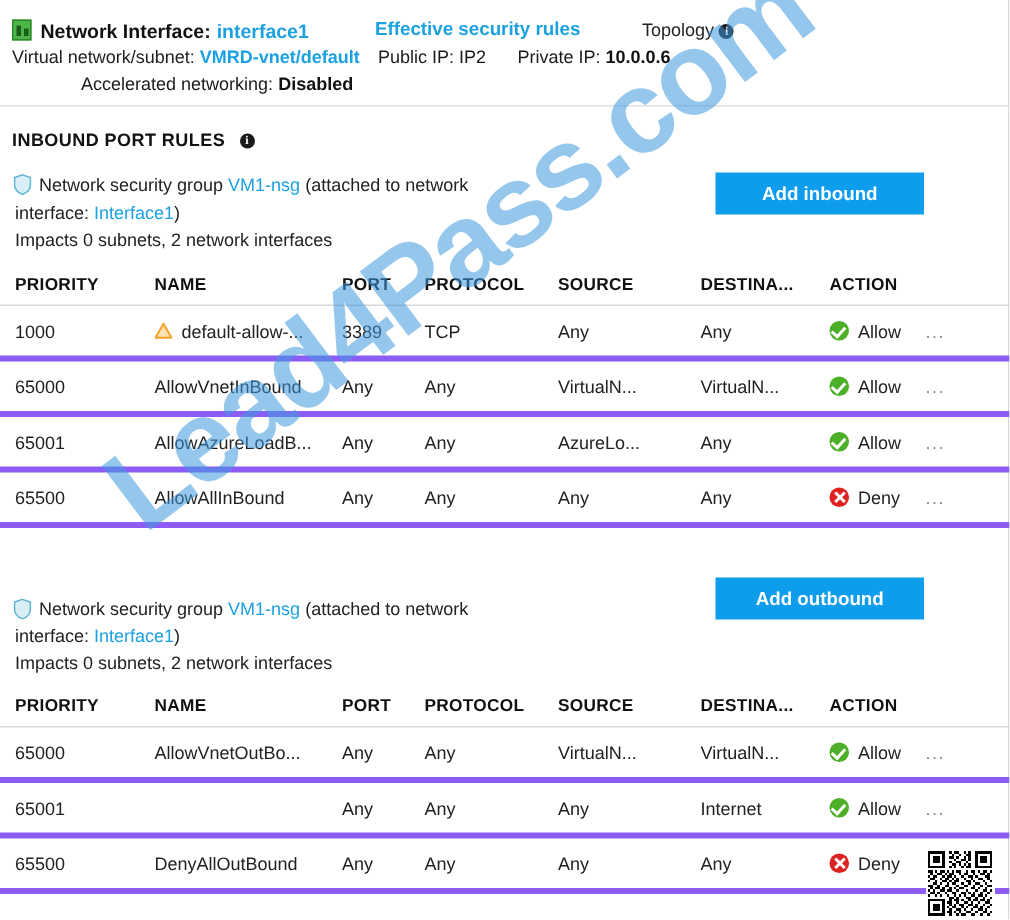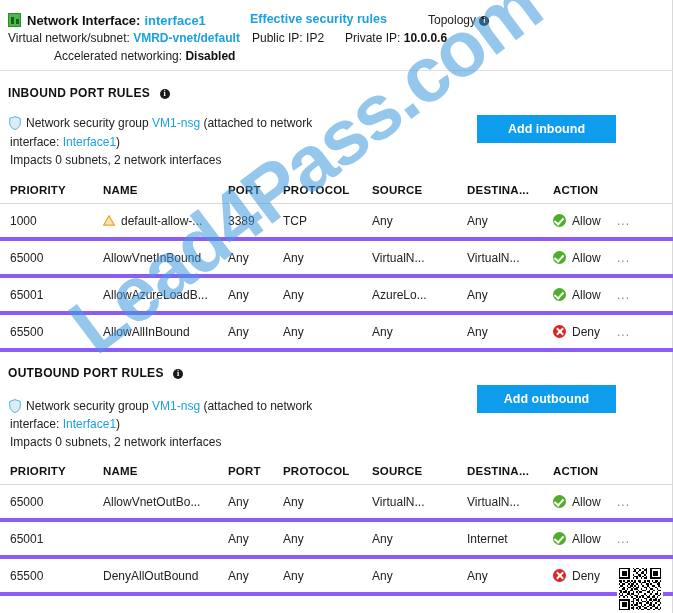--- a/index.html
+++ b/index.html
@@ -466,24 +466,20 @@
           <span>Any</span>
         </div>
         <div class="cell c-act">
           <span class="status-icon deny"></span>
           <span>Deny</span>
         </div>
         <div class="cell c-more">...</div>
       </div>
     </div>
 
-  <div class="section-title" style="left:8px; top:366px;">
-    <span>OUTBOUND PORT RULES</span>
-    <span class="info-dot" style="margin-left:6px">i</span>
-  </div>
 
   <svg class="shield-icon" style="left:9px; top:399px;" viewBox="0 0 12 14">
     <path d="M6 .6 L11.3 2.4 V7 c0 3.4 -2.6 5.6 -5.3 6.6 C3.3 12.6 .7 10.4 .7 7 V2.4 Z" fill="#d9eef7" stroke="#5bb4d6" stroke-width="1"></path>
   </svg>
 
   <div class="nsg-line" style="left:26px; top:398px;">
     <span>Network security group</span>
     <span class="lnk">VM1-nsg</span>
     <span>(attached to network</span>
   </div>

